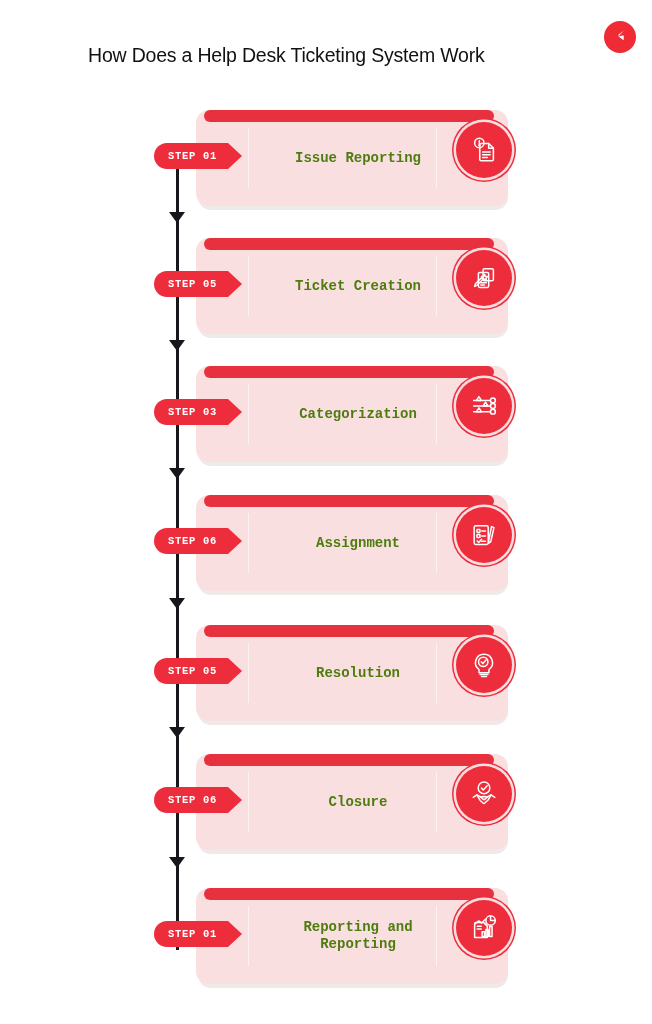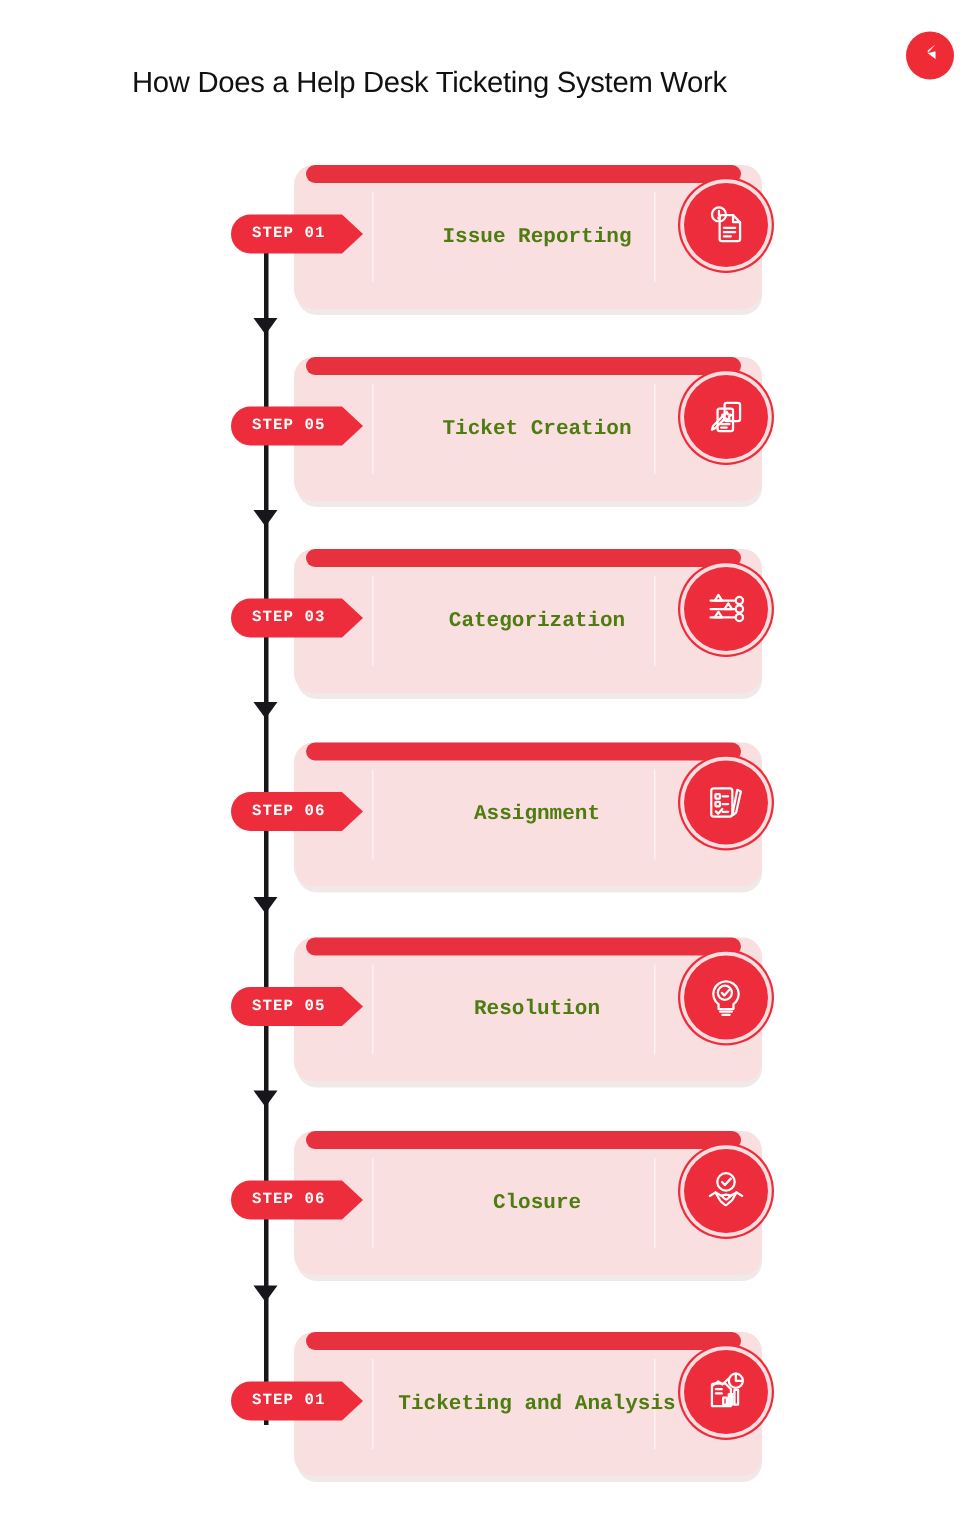--- a/index.html
+++ b/index.html
@@ -281,21 +281,21 @@
       <div class="card-shadow"></div>
       <div class="card-body">
         <div class="divider d1"></div>
         <div class="divider d2"></div>
       </div>
       <div class="card-topbar"></div>
       <div class="step-badge">
         <div class="badge-pill">STEP 01</div>
         <div class="badge-tip"></div>
       </div>
-      <div class="step-title">Ticketing and Analysis</div>
+      <div class="step-title">Reporting and Reporting</div>
       <div class="icon-circle">
         <svg width="30" height="30" viewBox="0 0 32 32" fill="none" stroke="#ffffff" stroke-width="1.6" stroke-linecap="round" stroke-linejoin="round">
           <path d="M6 26V11.5a1.5 1.5 0 0 1 1.5-1.5h8l4 4v12z"></path>
           <line x1="8.8" y1="14" x2="13" y2="14"></line>
           <line x1="8.8" y1="17" x2="13" y2="17"></line>
           <rect x="14" y="20" width="2.6" height="5"></rect>
           <rect x="18" y="17.5" width="2.6" height="7.5"></rect>
           <rect x="22" y="14.5" width="2.6" height="10.5"></rect>
           <circle cx="23" cy="8" r="5"></circle>
           <path d="M23 3v5h5"></path>

